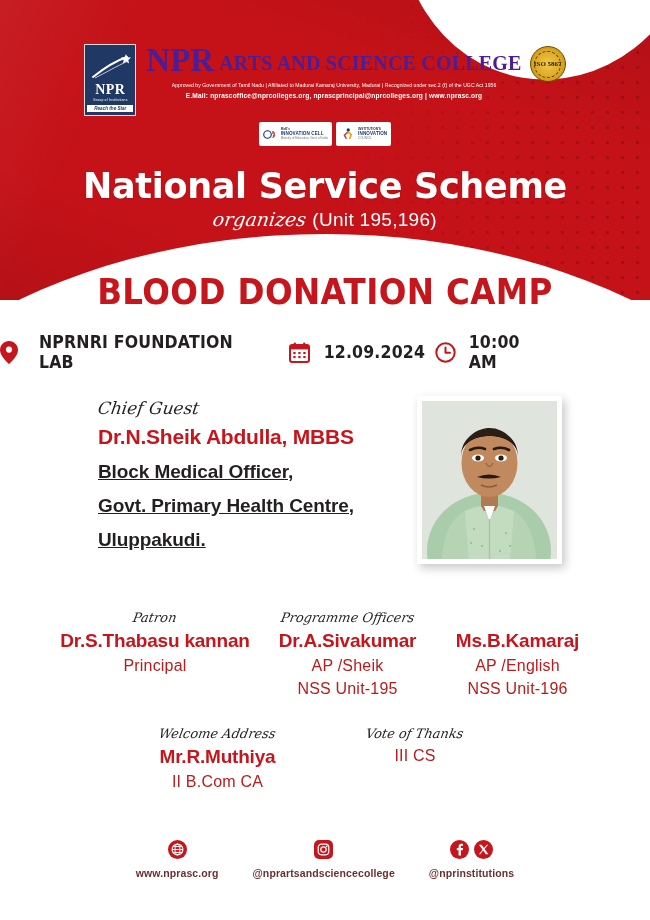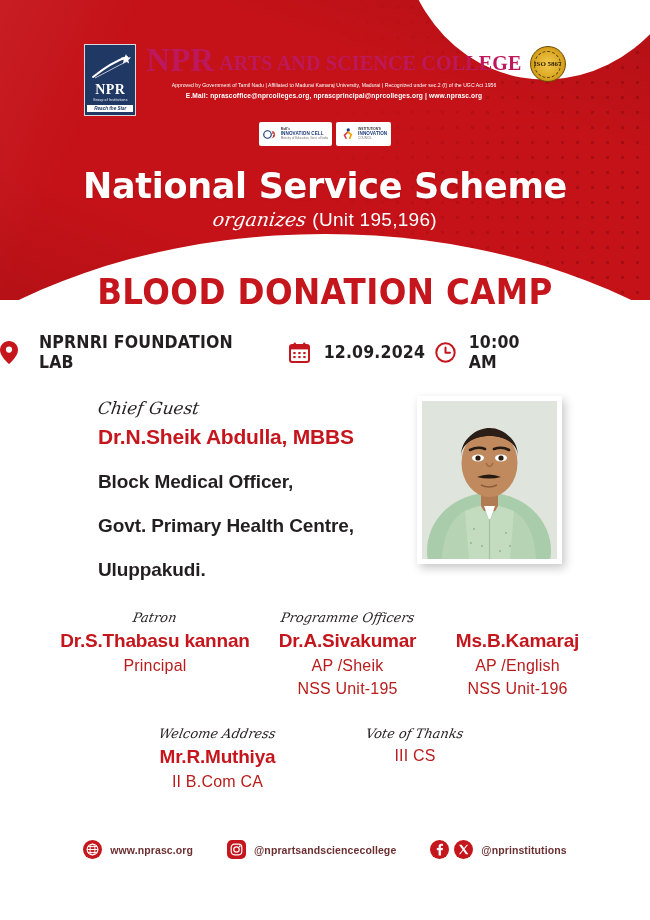--- a/index.html
+++ b/index.html
@@ -100,21 +100,21 @@
     border:1px solid #d9d9d9;
     display:flex; flex-direction:column; align-items:center; justify-content:flex-end;
     padding-bottom:3px; position:relative; flex:0 0 auto; margin-right:10px;
   }
   .npr-logo .swish { position:absolute; top:8px; left:6px; width:40px; height:26px; }
   .npr-logo .lname { color:#fff; font-size:14px; font-weight:bold; letter-spacing:.5px; line-height:1; font-family:"Liberation Serif", serif; }
   .npr-logo .lsub { color:#fff; font-size:3.4px; letter-spacing:.2px; margin-top:1px; }
   .npr-logo .lbar { margin-top:3px; background:#fff; color:#1F3864; font-size:4.6px; font-style:italic; font-weight:bold; width:46px; text-align:center; padding:1px 0; }
 
   .hdr-texts { flex:0 0 auto; text-align:center; }
-  .clg-title { color:#be185d; white-space:nowrap; line-height:1; }
+  .clg-title { color:#4c1d95; white-space:nowrap; line-height:1; }
   .clg-title .npr {
     font-family:"Liberation Serif", serif; font-weight:bold; font-size:33px;
     letter-spacing:0px; vertical-align:-1px;
   }
   .clg-title .rest {
     font-family:"Liberation Serif", serif; font-weight:bold; font-size:20px;
     letter-spacing:.2px; margin-left:5px;
   }
   .clg-approve { color:#fff; font-size:5.1px; margin-top:5px; letter-spacing:.05px; white-space:nowrap; }
   .clg-mail { color:#fff; font-size:6.6px; font-weight:bold; margin-top:4px; letter-spacing:.15px; white-space:nowrap; }
@@ -171,21 +171,21 @@
   .meta-text {
     color:#231f20; font-weight:bold; font-size:17.5px; letter-spacing:.2px;
     font-family:"DejaVu Sans", sans-serif; transform:scaleX(0.9);
   }
   .ico { flex:0 0 auto; display:block; }
 
   
   .guest-block { position:absolute; left:98px; top:398px; width:300px; z-index:4; }
   .guest-label { font-family:"DejaVu Serif", serif; font-style:italic; font-size:17px; color:#231f20; transform:skewX(-8deg); display:inline-block; }
   .guest-name { color:#C4161C; font-weight:bold; font-size:21px; margin-top:7px; letter-spacing:-.2px; }
-  .guest-line { color:#231f20; font-weight:600; font-size:19px; margin-top:22px; letter-spacing:-.1px; }
+  .guest-line { color:#231f20; font-weight:600; font-size:19px; margin-top:12px; letter-spacing:-.1px;text-decoration:underline; }
 
   .guest-photo {
     position:absolute; left:417px; top:396px; width:145px; height:168px; z-index:4;
     background:#ffffff; padding:5px; box-shadow:3px 4px 9px rgba(0,0,0,.22);
   }
   .guest-photo .inner { width:100%; height:100%; position:relative; overflow:hidden; background:#cfd9cd; }
 
   
   .officials { position:absolute; left:0; top:608px; width:650px; z-index:4; }
   .row3 { display:flex; justify-content:center; align-items:flex-start; }
@@ -198,21 +198,21 @@
 
   .row2 { display:flex; justify-content:center; align-items:flex-start; margin-top:26px; }
   .col-w { width:180px; text-align:center; }
   .col-v { width:215px; text-align:center; }
 
   
   .footer {
     position:absolute; left:0; top:840px; width:650px; z-index:4;
     display:flex; align-items:center; justify-content:center; gap:34px;
   }
-  .f-item { display:flex; align-items:center; gap:8px; }
+  .f-item { display:flex; align-items:center; gap:8px;flex-direction:column; }
   .f-icons { display:flex; align-items:center; gap:5px; }
   .f-circle {
     width:19px; height:19px; border-radius:50%; background:#C4161C;
     display:flex; align-items:center; justify-content:center; flex:0 0 auto;
   }
   .f-rounded {
     width:19px; height:19px; border-radius:5px; background:#C4161C;
     display:flex; align-items:center; justify-content:center; flex:0 0 auto;
   }
   .f-text { color:#6b2f31; font-size:10.5px; font-weight:bold; letter-spacing:.1px; }

